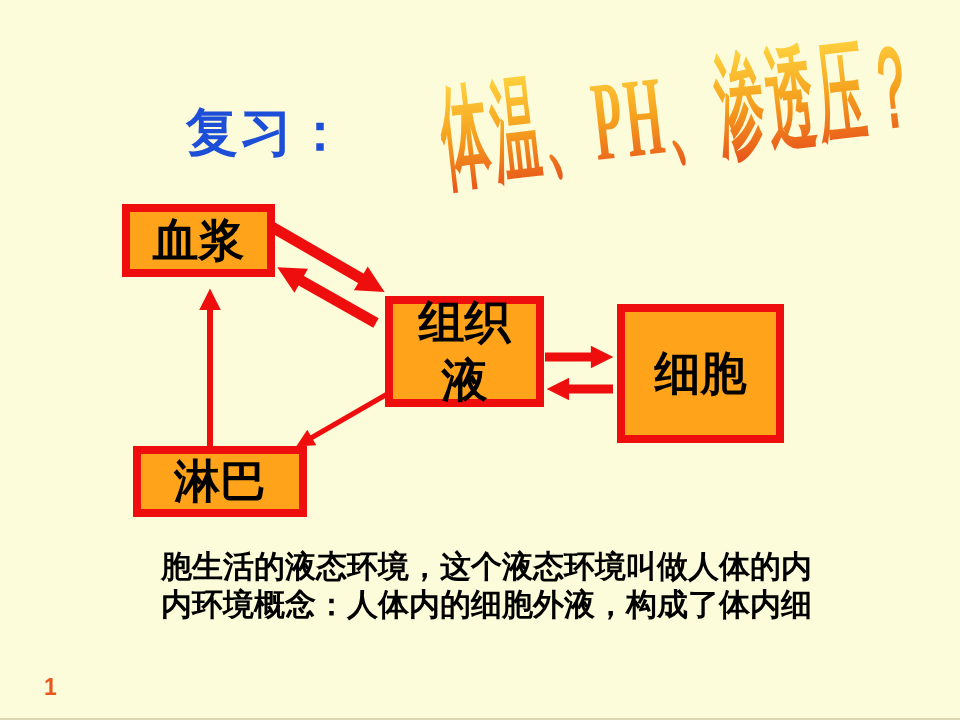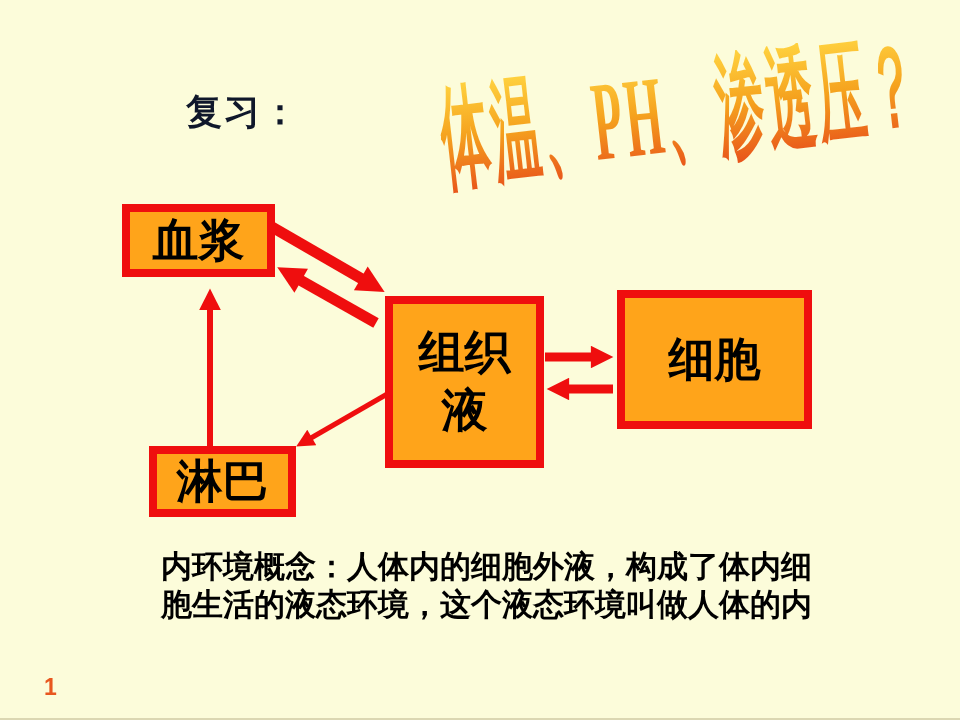--- a/index.html
+++ b/index.html
@@ -2,22 +2,22 @@
 <html style="--background: #FCFCDA; --box-fill: #FFA41A; --box-border: #EF0E0E; --arrow: #EF0E0E; --page-number-color: #E8571F; --wordart-top: #FFD23F; --wordart-mid: #F5A21E; --wordart-bottom: #E8531A;"><head>
 <meta charset="utf-8">
 <style>
   html,body{margin:0;padding:0;background:#fff}
   .slide{
     position:relative;width:960px;height:720px;overflow:hidden;
     background:var(--background,#FCFCDA);
     font-family:"Liberation Serif","DejaVu Serif",serif;
   }
   .heading{
-    position:absolute;left:186px;top:88px;
-    font-size:36px;font-weight:600;color:#0f172a;letter-spacing:2px;white-space:nowrap;
+    position:absolute;left:186px;top:98px;
+    font-size:52px;font-weight:600;color:#1d4ed8;letter-spacing:2px;white-space:nowrap;
   }
   .wordart{
     position:absolute;left:441px;top:116px;
     font-size:48px;line-height:48px;letter-spacing:3px;font-weight:600;white-space:nowrap;
     transform-origin:0 50%;
     transform:rotate(-6.5deg) scaleY(2.35);
     color:#F0901E;
   }
   @supports ((-webkit-background-clip:text) or (background-clip:text)){
     .wordart{
@@ -30,23 +30,23 @@
   }
   .node{
     position:absolute;box-sizing:border-box;
     background:var(--box-fill,#FFA41A);
     border:8px solid var(--box-border,#EF0E0E);
     color:#000;font-size:46px;font-weight:600;line-height:58px;
     display:flex;flex-direction:column;align-items:center;justify-content:center;
     text-align:right;white-space:nowrap;
   }
   #node-plasma{left:122px;top:204px;width:153px;height:73px}
-  #node-tissue{left:385px;top:296px;width:159px;height:172px}
-  #node-intracellular{left:617px;top:290px;width:195px;height:139px}
-  #node-lymph{left:149px;top:446px;width:147px;height:71px}
+  #node-tissue{left:385px;top:296px;width:159px;height:111px}
+  #node-intracellular{left:617px;top:304px;width:167px;height:139px}
+  #node-lymph{left:133px;top:446px;width:174px;height:71px}
   .arrows{position:absolute;left:0;top:0;pointer-events:none}
   .arrows line{stroke:var(--arrow,#EF0E0E)}
   .arrows marker path{fill:var(--arrow,#EF0E0E)}
   .note{
     position:absolute;left:161px;top:548px;
     font-size:31px;font-weight:600;line-height:38px;color:#000;white-space:nowrap;
   }
   .pagenum{
     position:absolute;left:44px;top:674px;
     font-family:"Liberation Sans","DejaVu Sans",sans-serif;
@@ -92,20 +92,20 @@
     </defs>
     <line x1="272" y1="227" x2="362" y2="279" stroke-width="11" marker-end="url(#headBig)"></line>
     <line x1="376" y1="323" x2="300" y2="280" stroke-width="11" marker-end="url(#headBig)"></line>
     <line x1="210" y1="449" x2="210" y2="309" stroke-width="6" marker-end="url(#headSmall)"></line>
     <line x1="389" y1="393" x2="311" y2="438" stroke-width="5" marker-end="url(#headSmall)"></line>
     <line x1="545" y1="357" x2="592" y2="357" stroke-width="9" marker-end="url(#headBig)"></line>
     <line x1="613" y1="389" x2="568" y2="389" stroke-width="9" marker-end="url(#headBig)"></line>
   </svg>
 
   <div class="note">
+    <div>胞生活的液态环境，这个液态环境叫做人体的内</div>
     <div>内环境概念：人体内的细胞外液，构成了体内细</div>
-    <div>胞生活的液态环境，这个液态环境叫做人体的内</div>
   </div>
 
   <div class="pagenum">1</div>
 
   <div class="bottom-strip"></div>
 </div>
 
 </body></html>

